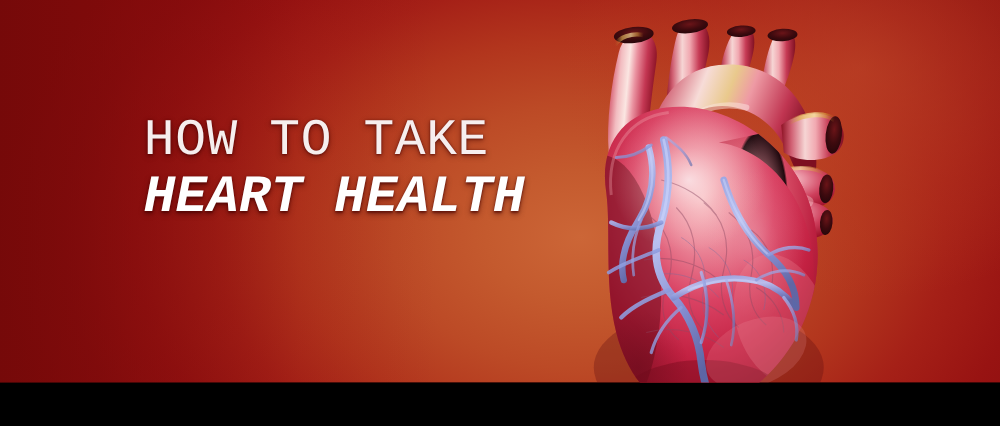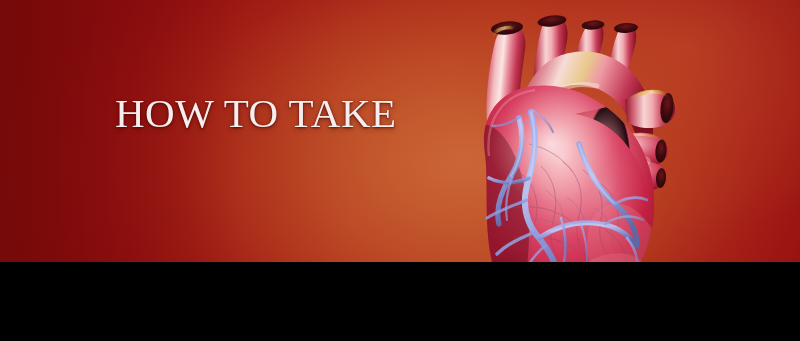--- a/index.html
+++ b/index.html
@@ -4,23 +4,23 @@
 <title>Heart Health Banner</title>
 <style>
   html, body {
     margin: 0;
     padding: 0;
     background: #000;
   }
   #banner {
     position: relative;
     width: 800px;
-    height: 262px;
+    height: 306px;
     overflow: hidden;
-    font-family: Liberation Serif, serif;
+    font-family: Liberation Mono, monospace;
   }
 
   
   .bg-base {
     position: absolute;
     inset: 0;
     background: #8c0d0d;
   }
   .bg-glow {
     position: absolute;
@@ -103,20 +103,21 @@
 
 <div id="banner">
 
   <div class="bg-base"></div>
   <div class="bg-glow"></div>
   <div class="bg-glow2"></div>
   <div class="bg-vig"></div>
 
   <div class="headline">
     <span class="hl-line hl-a">HOW TO TAKE</span>
+    <span class="hl-line hl-c">HEART HEALTH</span>
   </div>
 
   <div class="heart-wrap">
     <svg viewBox="0 0 250 350" xmlns="http://www.w3.org/2000/svg" aria-hidden="true">
       <defs>
 
         <radialGradient id="gBody" cx="0.46" cy="0.30" r="0.85">
           <stop offset="0%" stop-color="#f6b9bf"></stop>
           <stop offset="18%" stop-color="#ec8b9c"></stop>
           <stop offset="40%" stop-color="#d94263"></stop>

